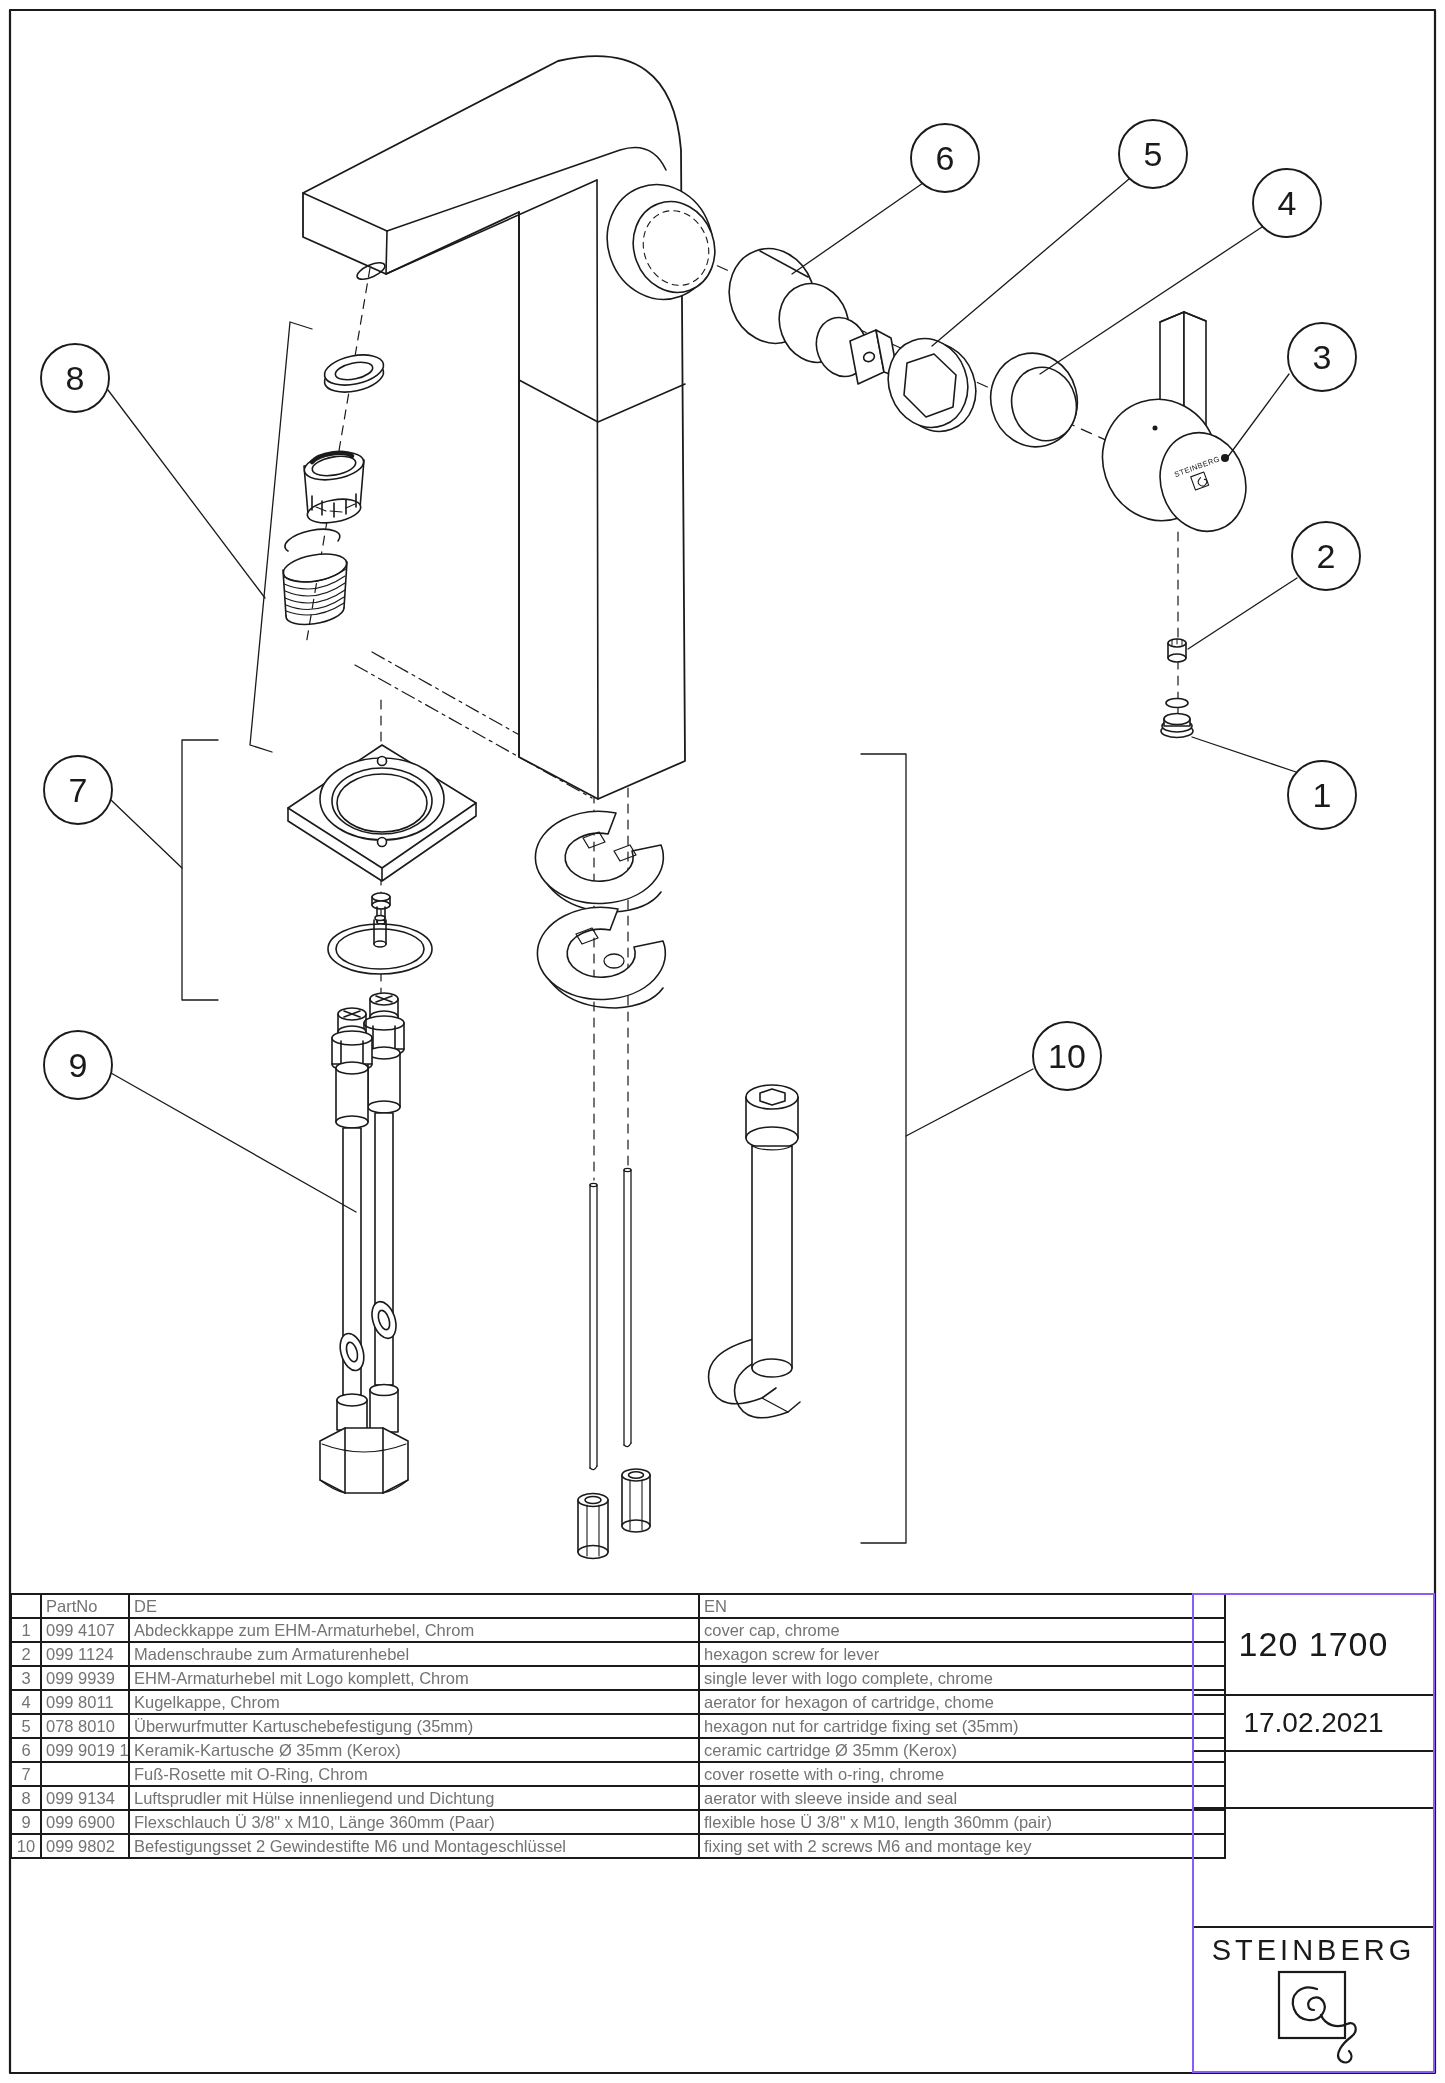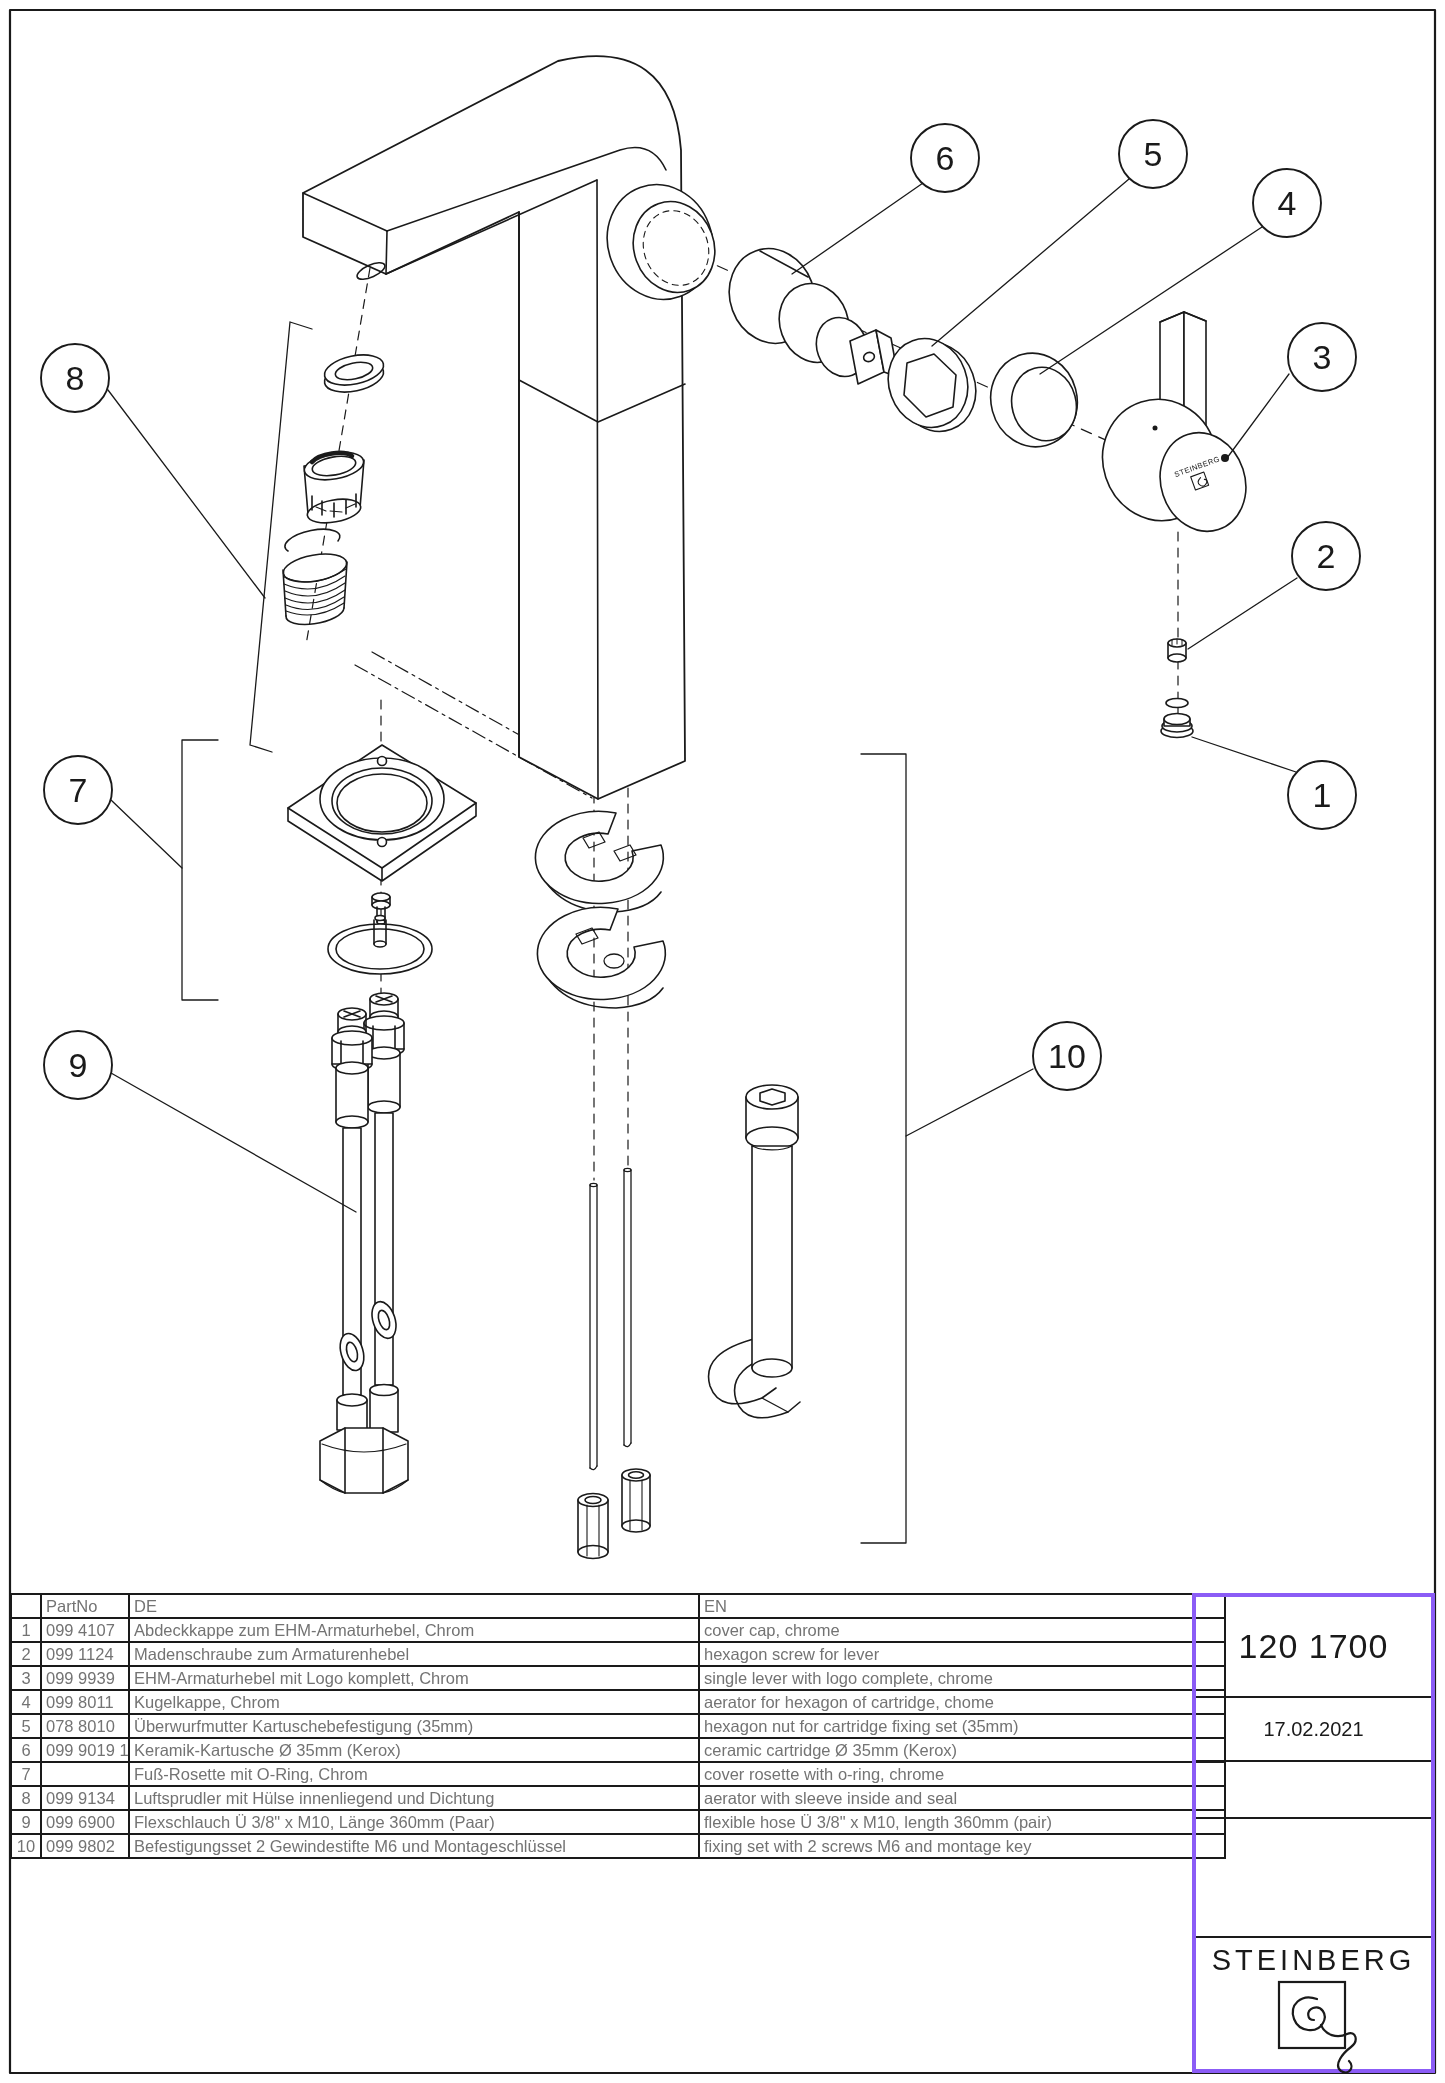--- a/index.html
+++ b/index.html
@@ -9,25 +9,25 @@
   
   #parts-table{position:absolute;left:10px;top:1593px;width:1182px;border-collapse:collapse;
                table-layout:fixed;font-size:16.5px;line-height:22px;color:#737373;}
   #parts-table td{border:2px solid #1a1a1a;padding:0 4px;height:22px;white-space:nowrap;overflow:hidden;}
   #parts-table td.c-num{width:28px;text-align:center;padding:0;}
   #parts-table td.c-part{width:78px;}
   #parts-table td.c-de{width:560px;}
   #parts-table td.c-en{width:516px;}
   
   #title-block{position:absolute;left:1192px;top:1593px;width:243px;height:480px;
-               border:4px solid #8b5cf6;box-sizing:border-box;}
+               border:2px solid #8b5cf6;box-sizing:border-box;}
   .tb-box{box-sizing:border-box;border-bottom:2px solid #1a1a1a;display:flex;
           align-items:center;justify-content:center;}
   .tb-model{height:101px;font-size:34px;letter-spacing:1px;}
-  .tb-date{height:64px;font-size:20px;}
+  .tb-date{height:56px;font-size:28px;}
   .tb-empty1{height:57px;}
   .tb-empty2{height:119px;}
   .tb-brand{height:143px;border-bottom:none;flex-direction:column;justify-content:flex-start;padding-top:6px;}
   .tb-brand-name{font-size:29px;letter-spacing:4px;font-weight:400;}
 </style>
 </head>
 <body>
 
 <div id="page">
 

